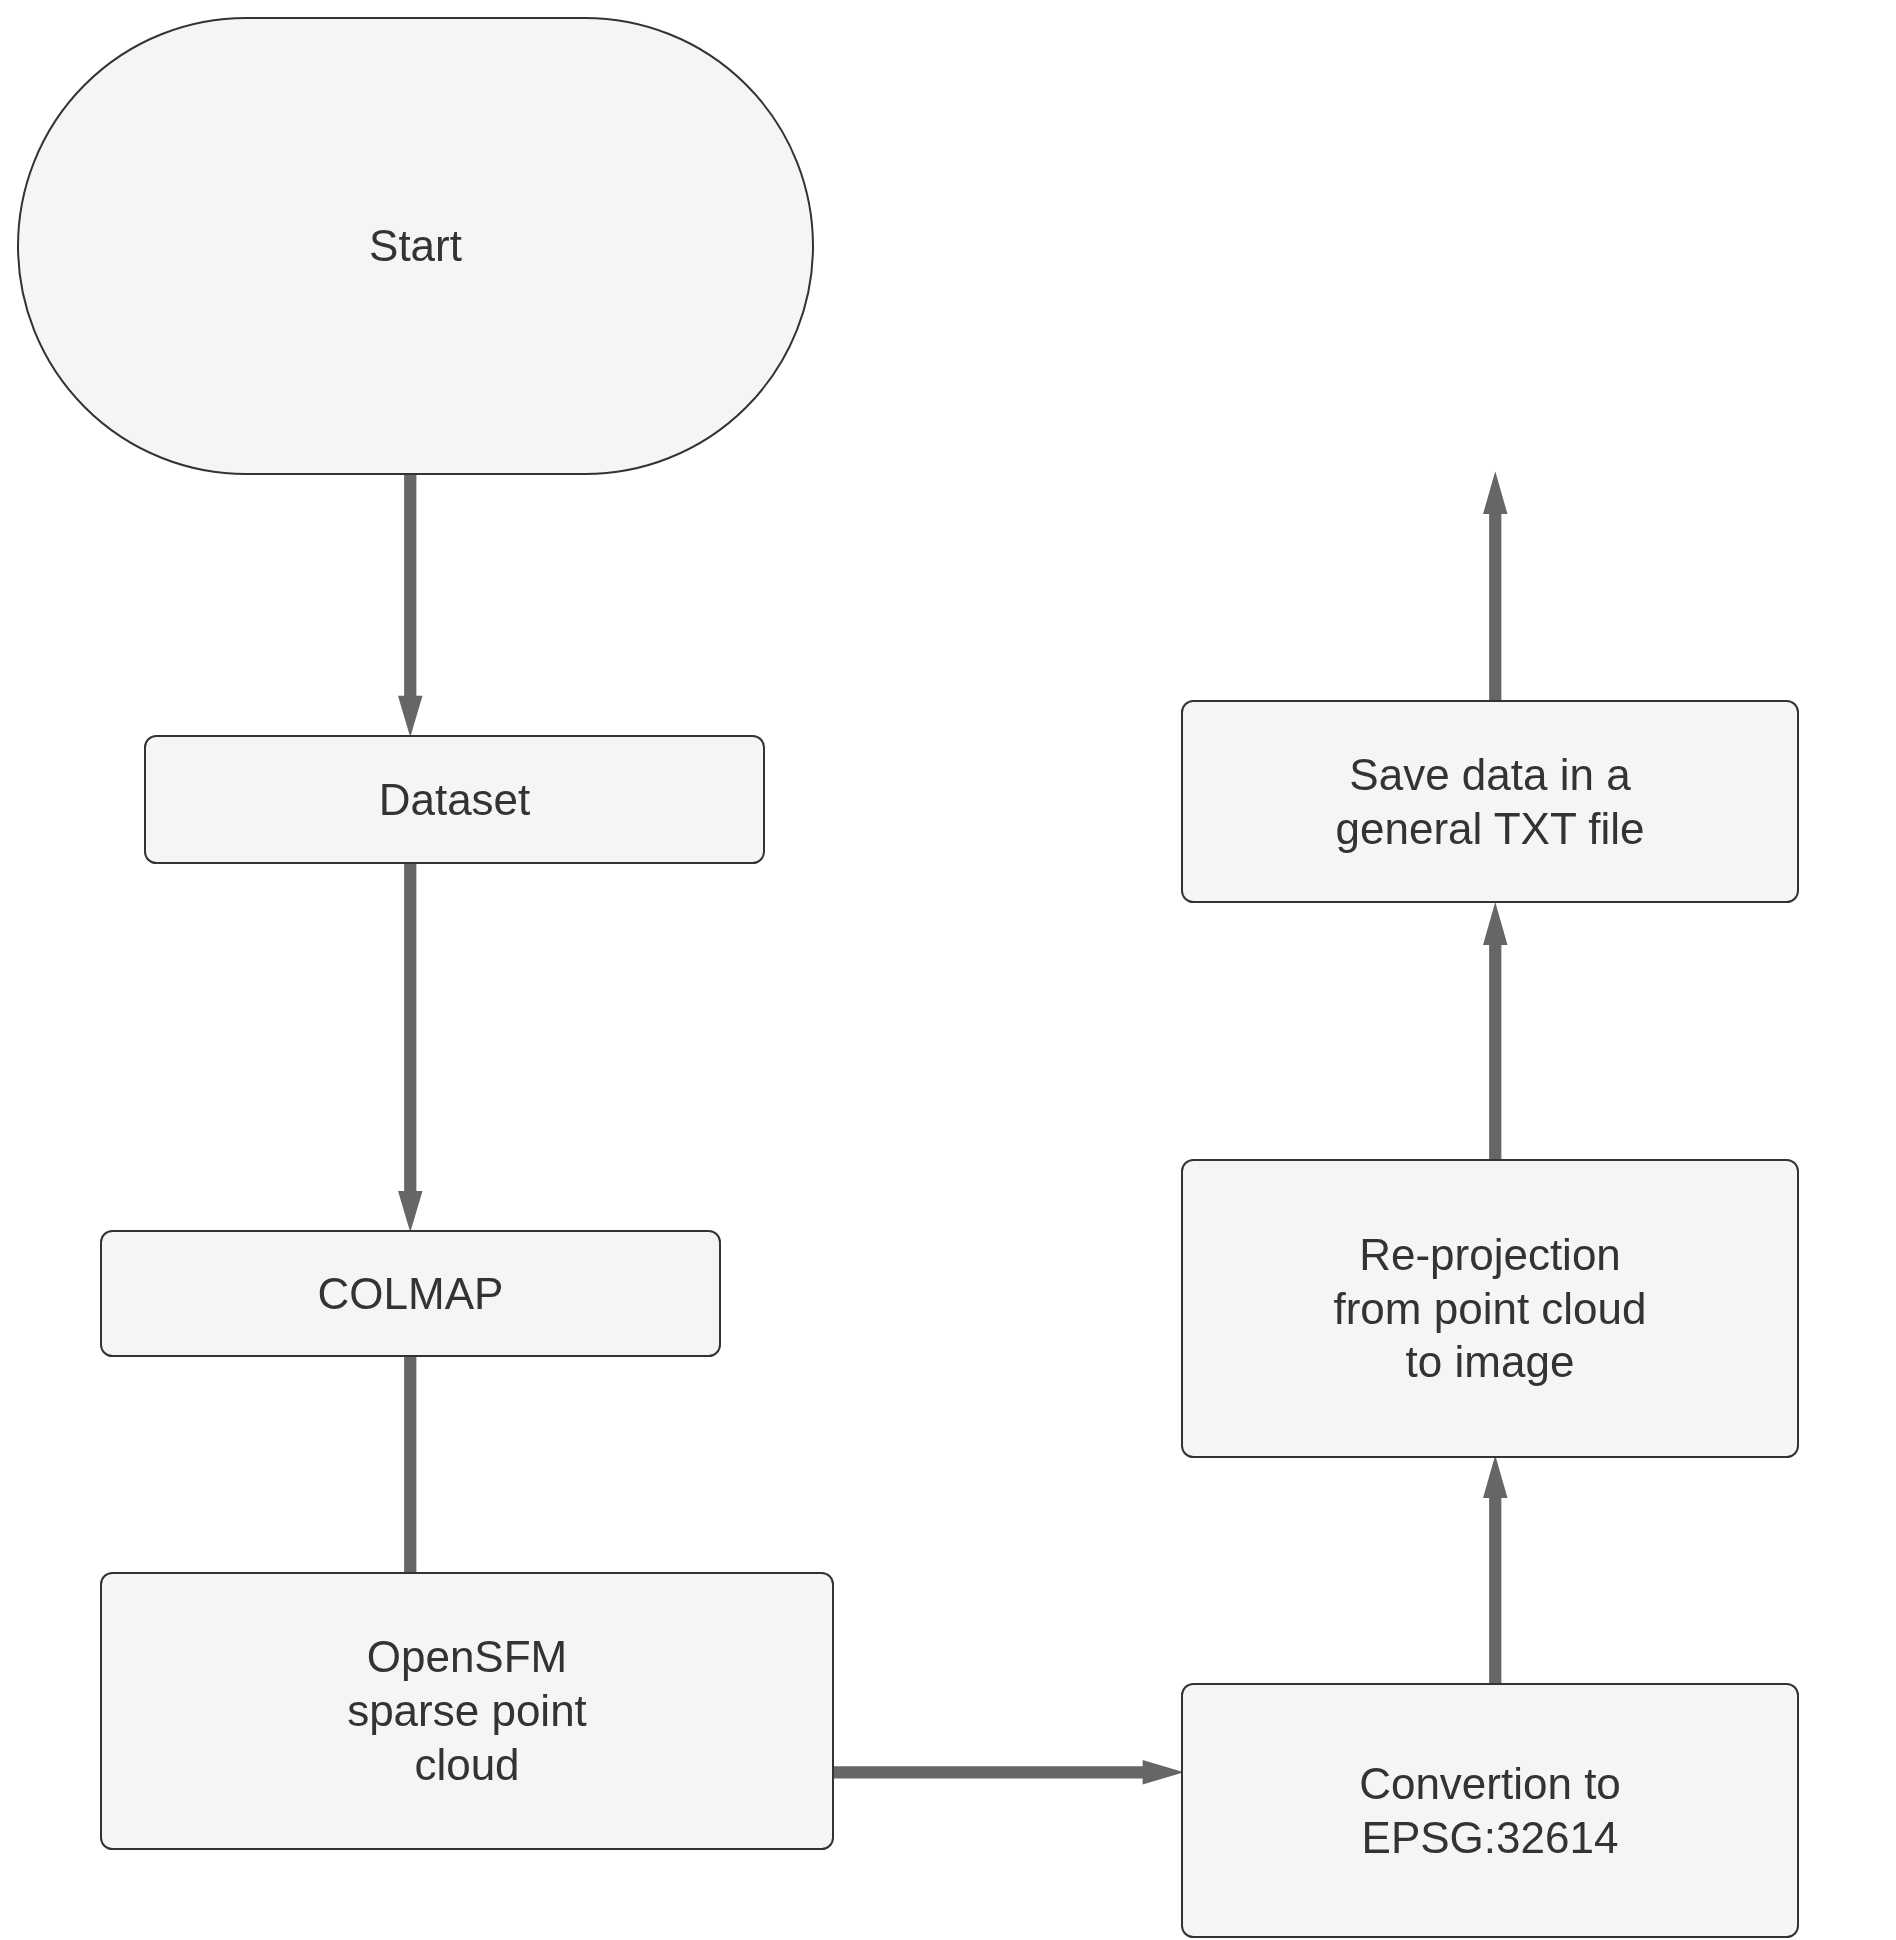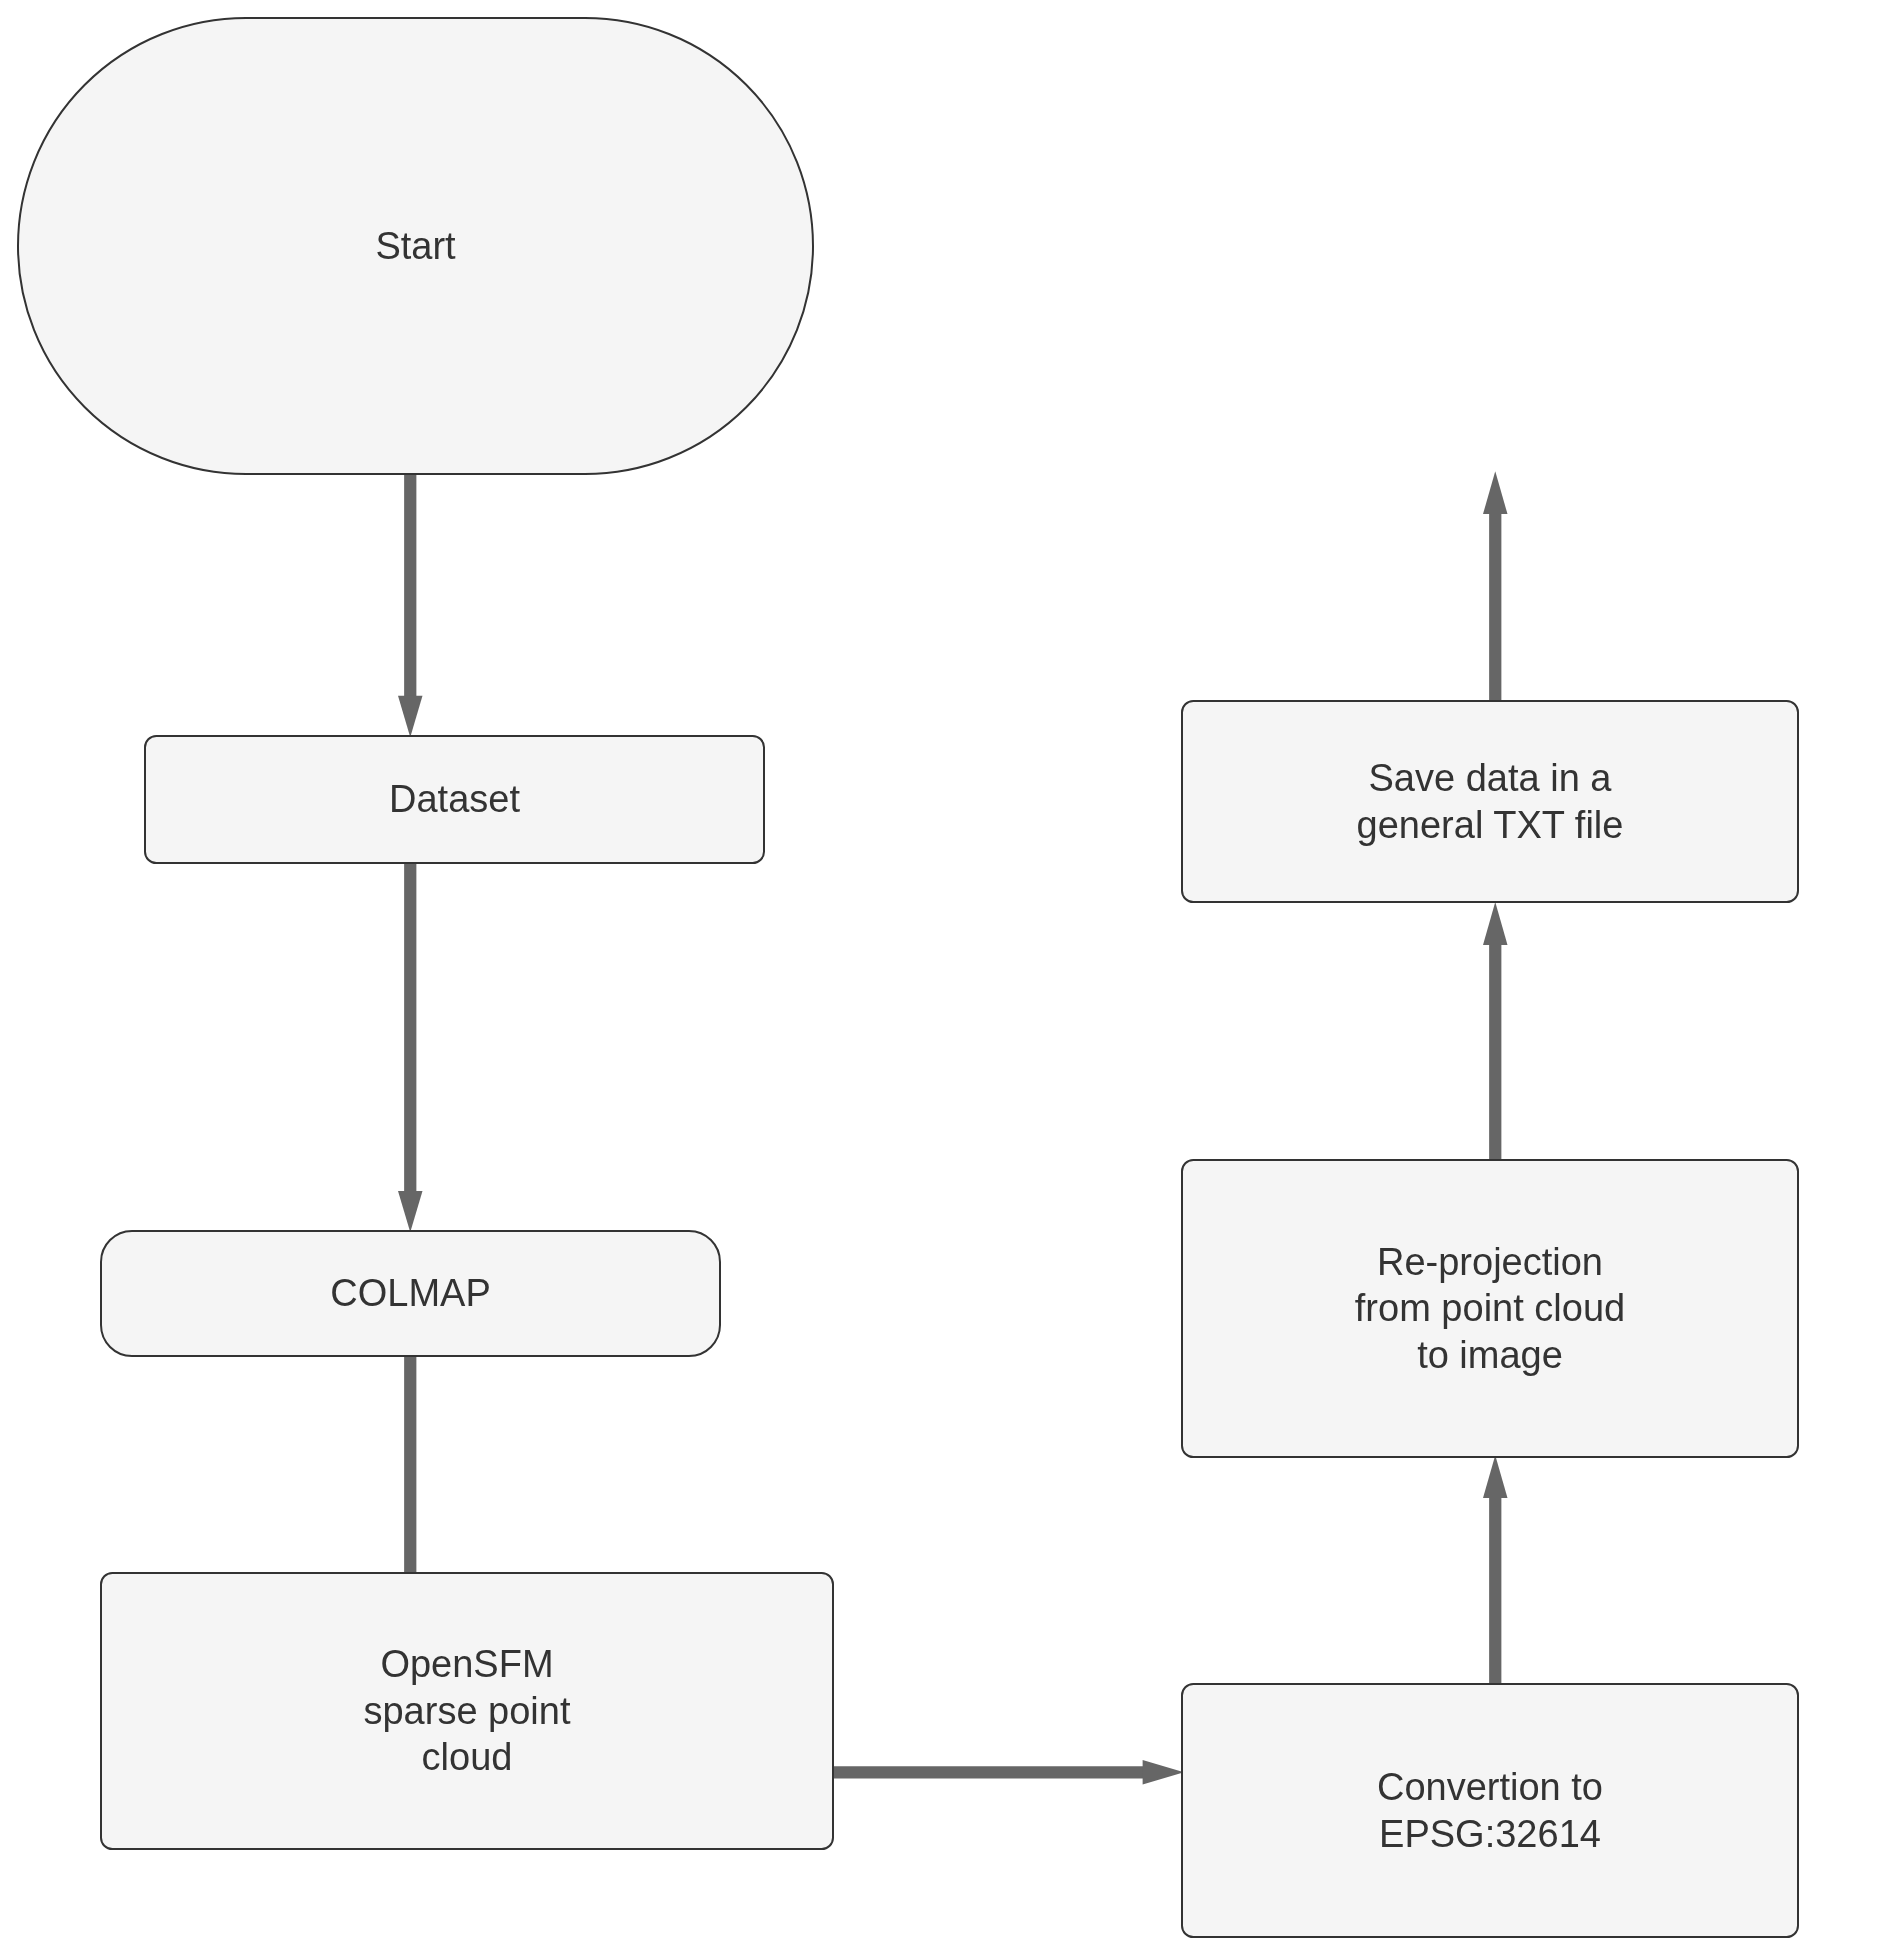--- a/index.html
+++ b/index.html
@@ -22,21 +22,21 @@
     position: absolute;
     box-sizing: border-box;
     background: #f5f5f5;
     border: 2.3px solid #333333;
     display: flex;
     align-items: center;
     justify-content: center;
     text-align: center;
     color: #333333;
     font-family: "Liberation Sans", sans-serif;
-    font-size: 38px;
+    font-size: 44px;
     line-height: 1.22;
     white-space: pre-line;
     padding: 0 10.7px;
   }
   .node.terminator {
     border-radius: 230px;
   }
   .node.process {
     border-radius: 12.3px;
   }
@@ -109,21 +109,21 @@
   </div>
 
   <div class="node terminator" style="left:17px; top:17px; width:797px; height:458px;">
     <span class="node-label">Start</span>
   </div>
 
   <div class="node process" style="left:100px; top:735px; width:621px; height:129px;margin-left:44px;">
     <span class="node-label">Dataset</span>
   </div>
 
-  <div class="node process" style="left:100px; top:1230px; width:621px; height:127px;border-radius:32px;">
+  <div class="node process" style="left:100px; top:1230px; width:621px; height:127px;">
     <span class="node-label">COLMAP</span>
   </div>
 
   <div class="node process" style="left:100px; top:1572px; width:734px; height:278px;">
     <span class="node-label">OpenSFM
 sparse point
 cloud</span>
   </div>
 
 

